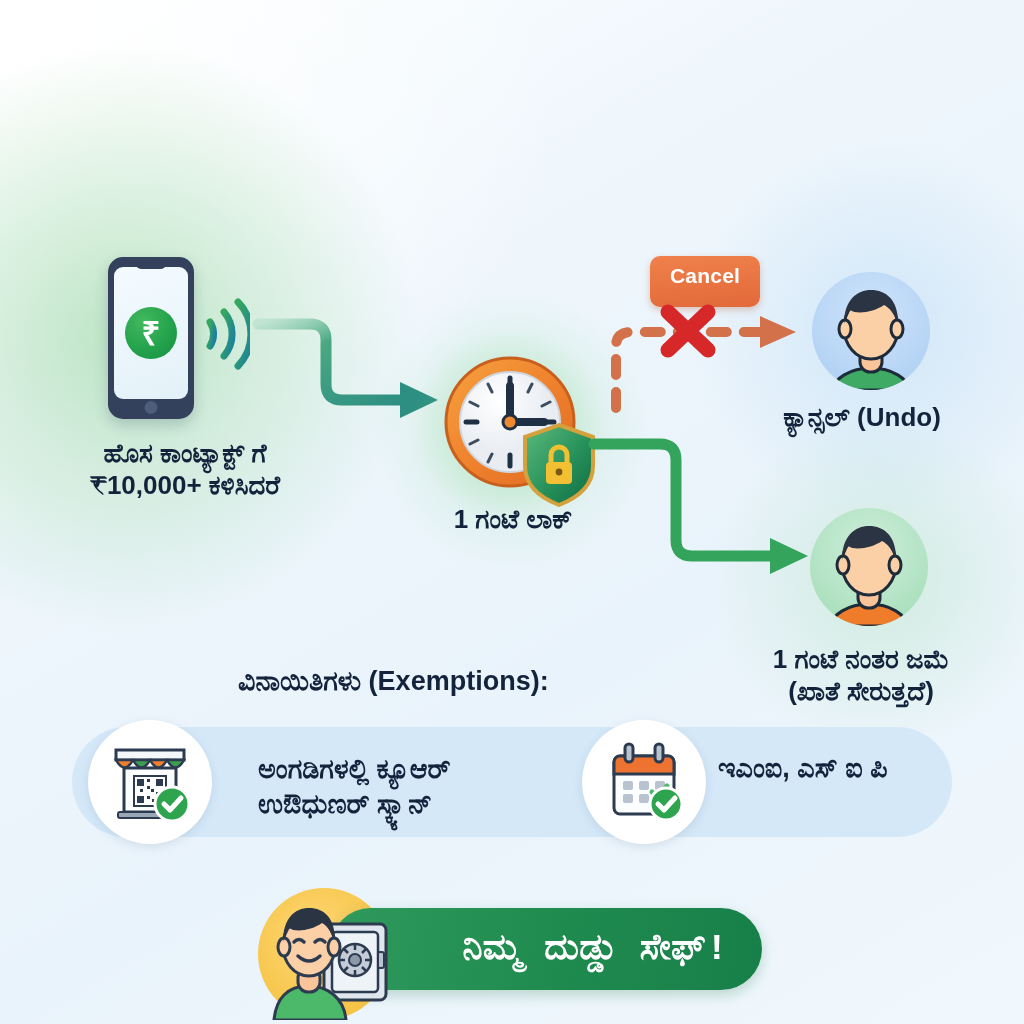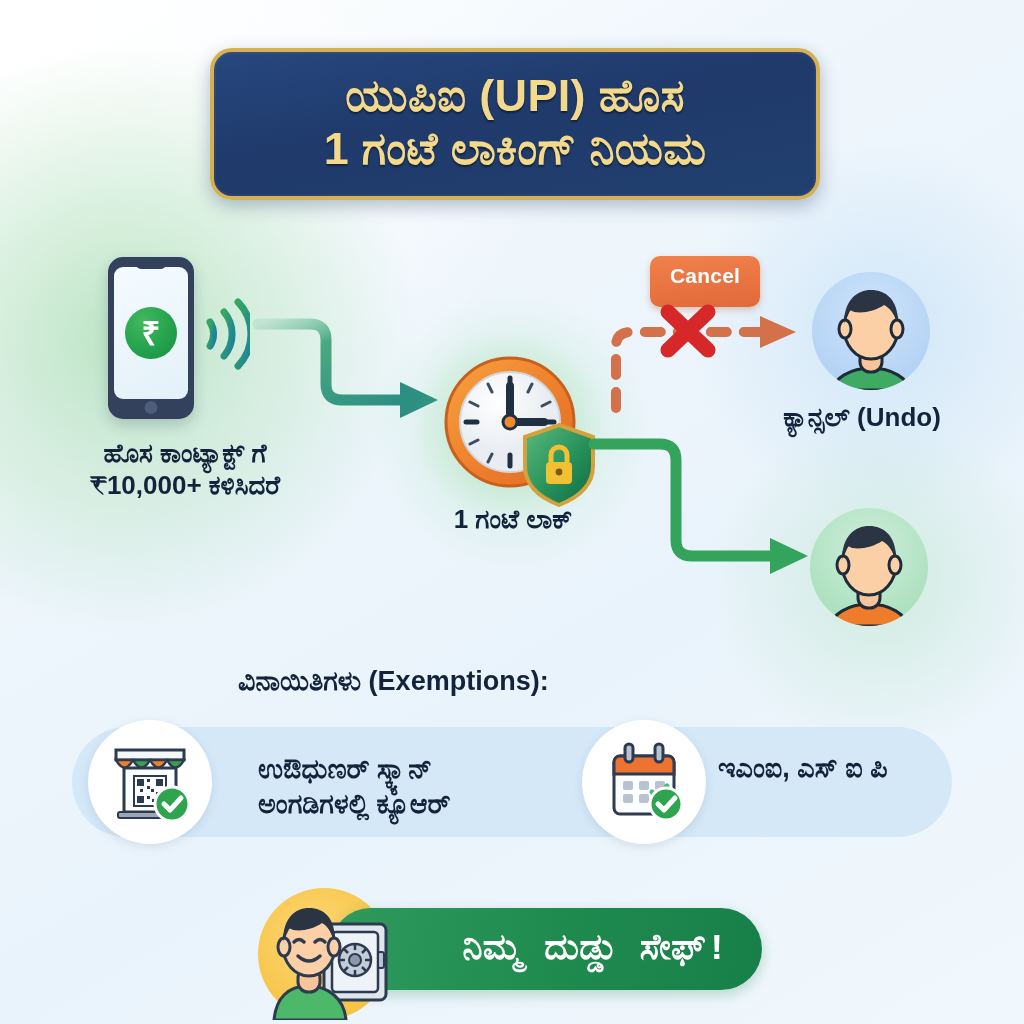--- a/index.html
+++ b/index.html
@@ -153,26 +153,20 @@
     font-family: Liberation Mono, monospace;
   }
   .foot-text { color: #ffffff; font-size: 36px; font-weight: bold; letter-spacing: .3px; white-space: nowrap; }
   .foot-person { position: absolute; left: 268px; top: 890px; width: 128px; height: 130px; }
 </style>
 </head>
 <body>
 
 <div class="canvas">
 
-  <div class="title-wrap">
-    <div class="title-card">
-      <div class="title-line">ಯುಪಿಐ (UPI) ಹೊಸ</div>
-      <div class="title-line">1 ಗಂಟೆ ಲಾಕಿಂಗ್ ನಿಯಮ</div>
-    </div>
-  </div>
 
   <div class="phone">
     <div class="phone-notch"></div>
     <div class="phone-screen">
       <div class="rupee-coin">₹</div>
     </div>
     <div class="phone-home"></div>
   </div>
 
   <svg class="nfc" viewBox="0 0 48 92">
@@ -301,20 +295,24 @@
       <path d="M59 96 c-22 0-36 11-40 22 h80 c-4-11-18-22-40-22z" fill="#ef7c2a"></path>
       <path d="M59 96 c-22 0-36 11-40 22 h80 c-4-11-18-22-40-22z" fill="none" stroke="#1d2b3a" stroke-width="3"></path>
       <rect x="48" y="76" width="22" height="24" rx="10" fill="#f9c49a" stroke="#1d2b3a" stroke-width="3"></rect>
       <ellipse cx="59" cy="56" rx="27" ry="31" fill="#fcd0a6" stroke="#1d2b3a" stroke-width="3"></ellipse>
       <ellipse cx="33" cy="57" rx="6" ry="9" fill="#fcd0a6" stroke="#1d2b3a" stroke-width="3"></ellipse>
       <ellipse cx="85" cy="57" rx="6" ry="9" fill="#fcd0a6" stroke="#1d2b3a" stroke-width="3"></ellipse>
       <path d="M32 52 c0-24 13-34 27-34 c15 0 27 10 27 32 c-5-9-8-14-14-17 c-10 7-27 10-34 5 c-3 3-5 8-6 14z" fill="#2b3442"></path>
     </svg>
   </div>
 
+  <div class="lbl" style="left:706px; top:644px; width:310px;">
+    <span>1 ಗಂಟೆ ನಂತರ ಜಮೆ</span>
+    <span class="sub">(ಖಾತೆ ಸೇರುತ್ತದೆ)</span>
+  </div>
 
   <div class="ex-heading">ವಿನಾಯಿತಿಗಳು (Exemptions):</div>
   <div class="ex-bar"></div>
 
   <div class="ex-badge one">
     <svg width="96" height="96" viewBox="0 0 96 96">
       <rect x="22" y="34" width="52" height="44" fill="#fbfdff" stroke="#2d3b50" stroke-width="3"></rect>
       <g>
         <path d="M14 16 h68 v10 h-68z" fill="#f5f8fb" stroke="#2d3b50" stroke-width="3"></path>
         <path d="M14 26 q8 14 17 0 q8 14 17 0 q8 14 17 0 q8 14 17 0 v-0 h-68z" fill="none"></path>
@@ -336,22 +334,22 @@
           <rect x="50" y="65" width="3" height="3"></rect>
         <rect x="57" y="62" width="4" height="4"></rect>
           <rect x="38" y="55" width="3" height="3"></rect>
       </g>
       <rect x="16" y="78" width="64" height="6" rx="2" fill="#9aa7b6" stroke="#2d3b50" stroke-width="2"></rect>
       <circle cx="70" cy="70" r="17" fill="#2ea44f" stroke="#ffffff" stroke-width="3"></circle>
       <path d="M62 70 l6 6 l11-12" fill="none" stroke="#ffffff" stroke-width="5" stroke-linecap="round" stroke-linejoin="round"></path>
     </svg>
   </div>
   <div class="ex-text one">
+    <div>ಅಂಗಡಿಗಳಲ್ಲಿ ಕ್ಯೂಆರ್</div>
     <div>ಉಔಧುಣರ್ ಸ್ಕ್ಯಾನ್</div>
-    <div>ಅಂಗಡಿಗಳಲ್ಲಿ ಕ್ಯೂಆರ್</div>
   </div>
 
   <div class="ex-badge two">
     <svg width="92" height="92" viewBox="0 0 92 92">
       <rect x="16" y="20" width="60" height="58" rx="6" fill="#fbfdff" stroke="#2d3b50" stroke-width="3"></rect>
       <path d="M16 26 a6 6 0 0 1 6-6 h48 a6 6 0 0 1 6 6 v12 h-60z" fill="#ee7230" stroke="#2d3b50" stroke-width="3"></path>
       <rect x="27" y="8" width="8" height="18" rx="4" fill="#b9c3cf" stroke="#2d3b50" stroke-width="3"></rect>
       <rect x="57" y="8" width="8" height="18" rx="4" fill="#b9c3cf" stroke="#2d3b50" stroke-width="3"></rect>
       <g fill="#b9c3cf">
         <rect x="25" y="45" width="10" height="9" rx="2"></rect>

